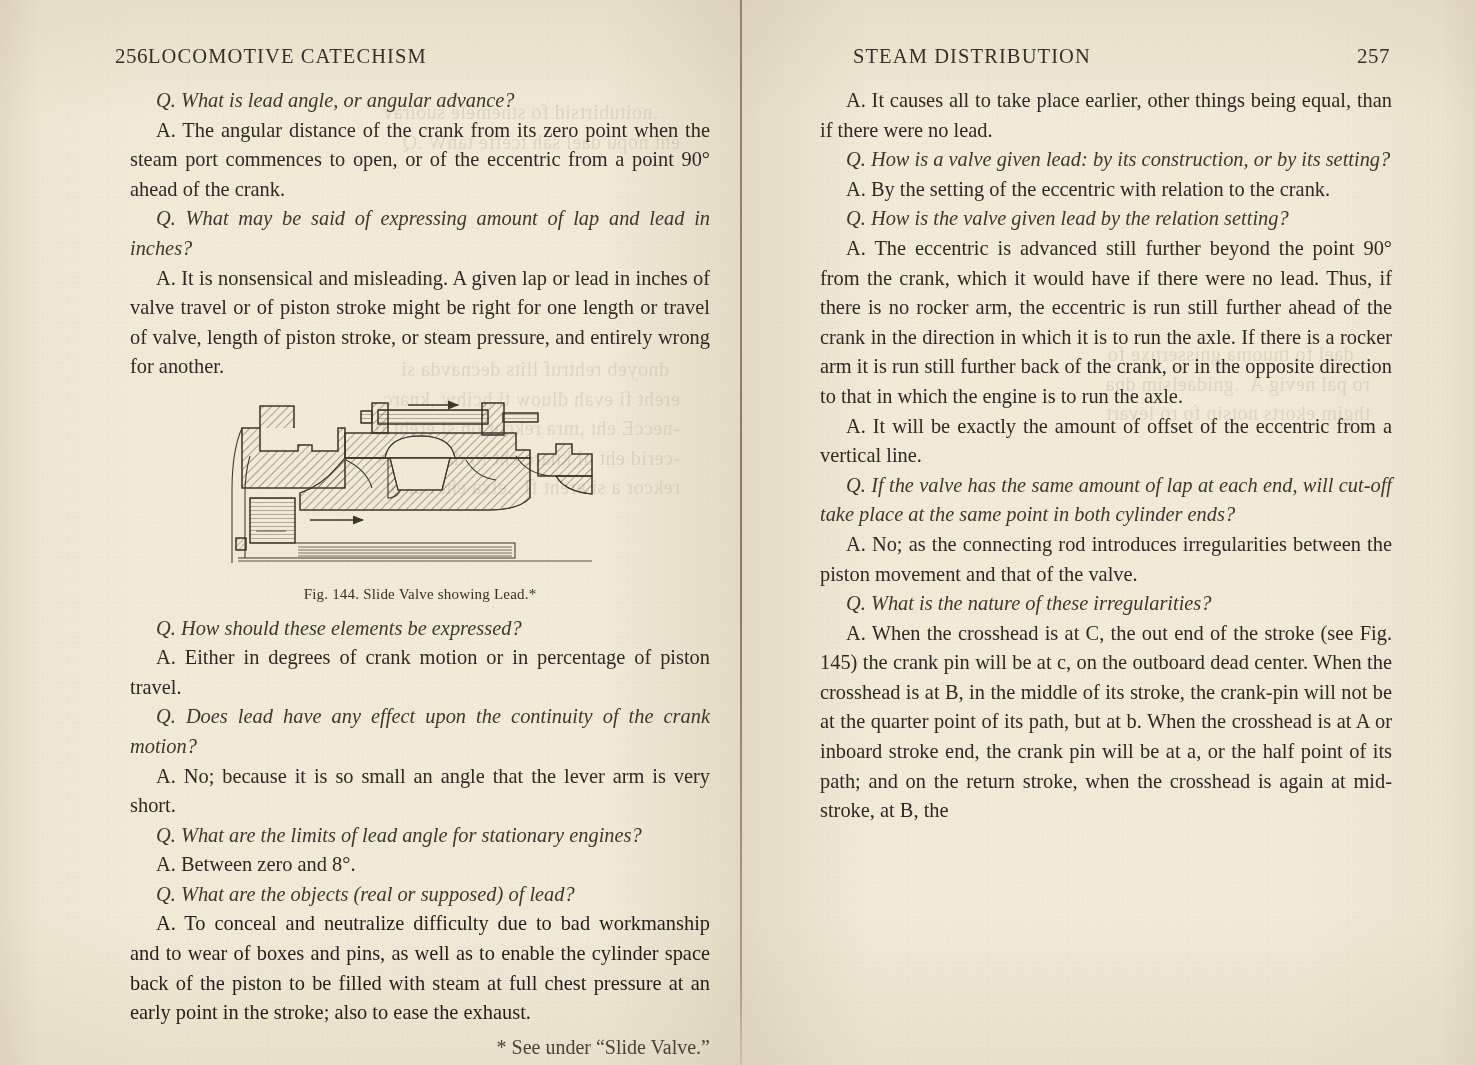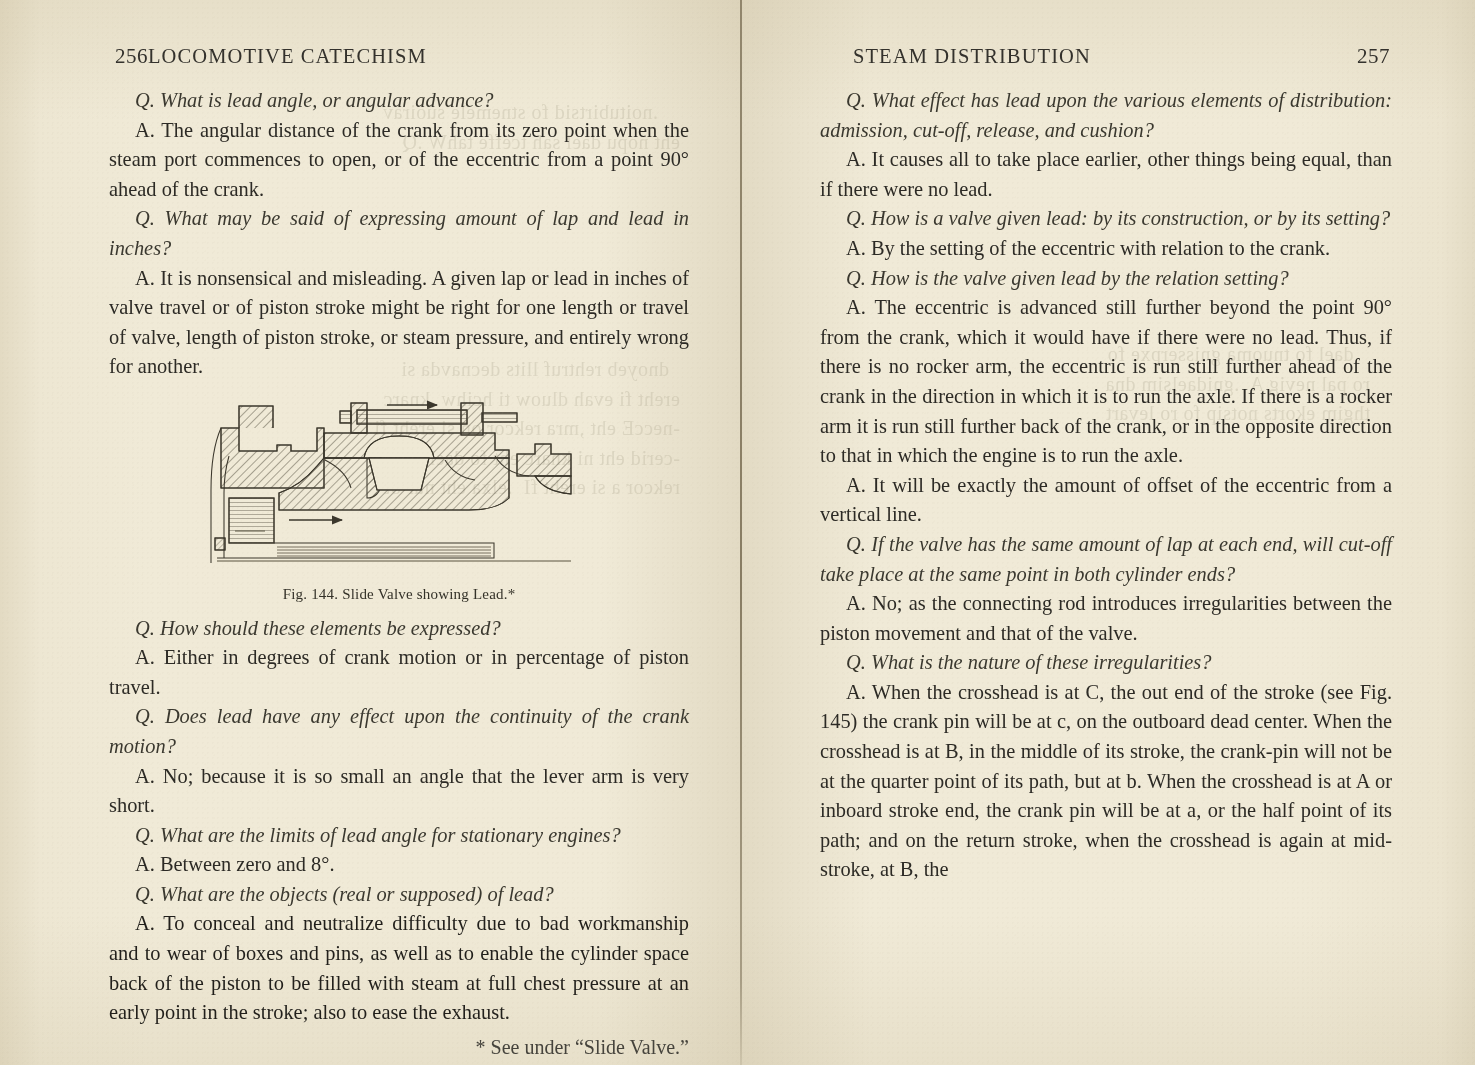--- a/index.html
+++ b/index.html
@@ -96,21 +96,21 @@
   #runhead-right { left: 820px;  width: 570px; }
   .rh-row { display: flex; align-items: baseline; width: 100%; }
   .rh-title { flex: 1; text-align: left; }
 
   
   .col {
     position: absolute;
     top: 86px;
     width: 580px;
   }
-  #col-left  { left: 109px;  width: 580px; }
+  #col-left  { left: 130px;  width: 580px; }
   #col-right { left: 820px;  width: 572px; }
 
   p {
     margin: 0;
     font-size: 20.4px;
     line-height: 29.6px;
     text-align: justify;
     text-indent: 26px;
     color: #302e29;
     -webkit-font-smoothing: antialiased;
@@ -314,21 +314,20 @@
     <p class="a">A. No; because it is so small an angle that the lever arm is very short.</p>
     <p class="q">Q. What are the limits of lead angle for stationary engines?</p>
     <p class="a lastline-left">A. Between zero and 8°.</p>
     <p class="q">Q. What are the objects (real or supposed) of lead?</p>
     <p class="a dark">A. To conceal and neutralize difficulty due to bad workmanship and to wear of boxes and pins, as well as to enable the cylinder space back of the piston to be filled with steam at full chest pressure at an early point in the stroke; also to ease the exhaust.</p>
 
     <p class="footnote">* See under “Slide Valve.”</p>
   </div>
 
   <div class="col" id="col-right">
-    <p class="q">Q. What effect has lead upon the various elements of distribution: admission, cut-off, release, and cushion?</p>
     <p class="a">A. It causes all to take place earlier, other things being equal, than if there were no lead.</p>
     <p class="q">Q. How is a valve given lead: by its construction, or by its setting?</p>
     <p class="a">A. By the setting of the eccentric with relation to the crank.</p>
     <p class="q">Q. How is the valve given lead by the relation setting?</p>
     <p class="a">A. The eccentric is advanced still further beyond the point 90° from the crank, which it would have if there were no lead.  Thus, if there is no rocker arm, the eccentric is run still further ahead of the crank in the direction in which it is to run the axle.  If there is a rocker arm it is run still further back of the crank, or in the opposite direction to that in which the engine is to run the axle.</p>
     <p class="a">A. It will be exactly the amount of offset of the eccentric from a vertical line.</p>
     <p class="q">Q. If the valve has the same amount of lap at each end, will cut-off take place at the same point in both cylinder ends?</p>
     <p class="a">A. No; as the connecting rod introduces irregularities between the piston movement and that of the valve.</p>
     <p class="q">Q. What is the nature of these irregularities?</p>
     <p class="a lastline-left">A. When the crosshead is at C, the out end of the stroke (see Fig. 145) the crank pin will be at c, on the outboard dead center. When the crosshead is at B, in the middle of its stroke, the crank-pin will not be at the quarter point of its path, but at b.  When the crosshead is at A or inboard stroke end, the crank pin will be at a, or the half point of its path; and on the return stroke, when the crosshead is again at mid-stroke, at B, the</p>

